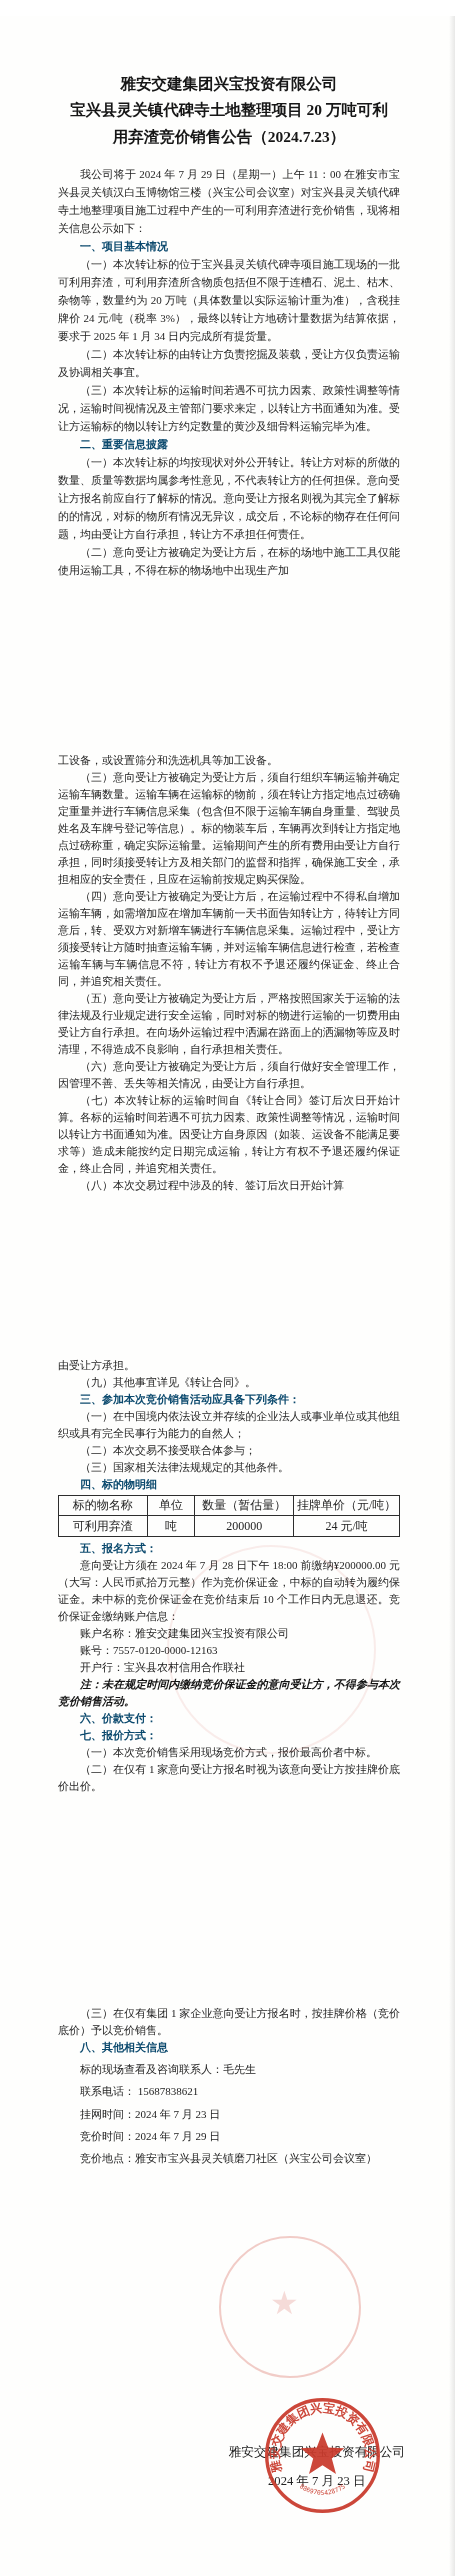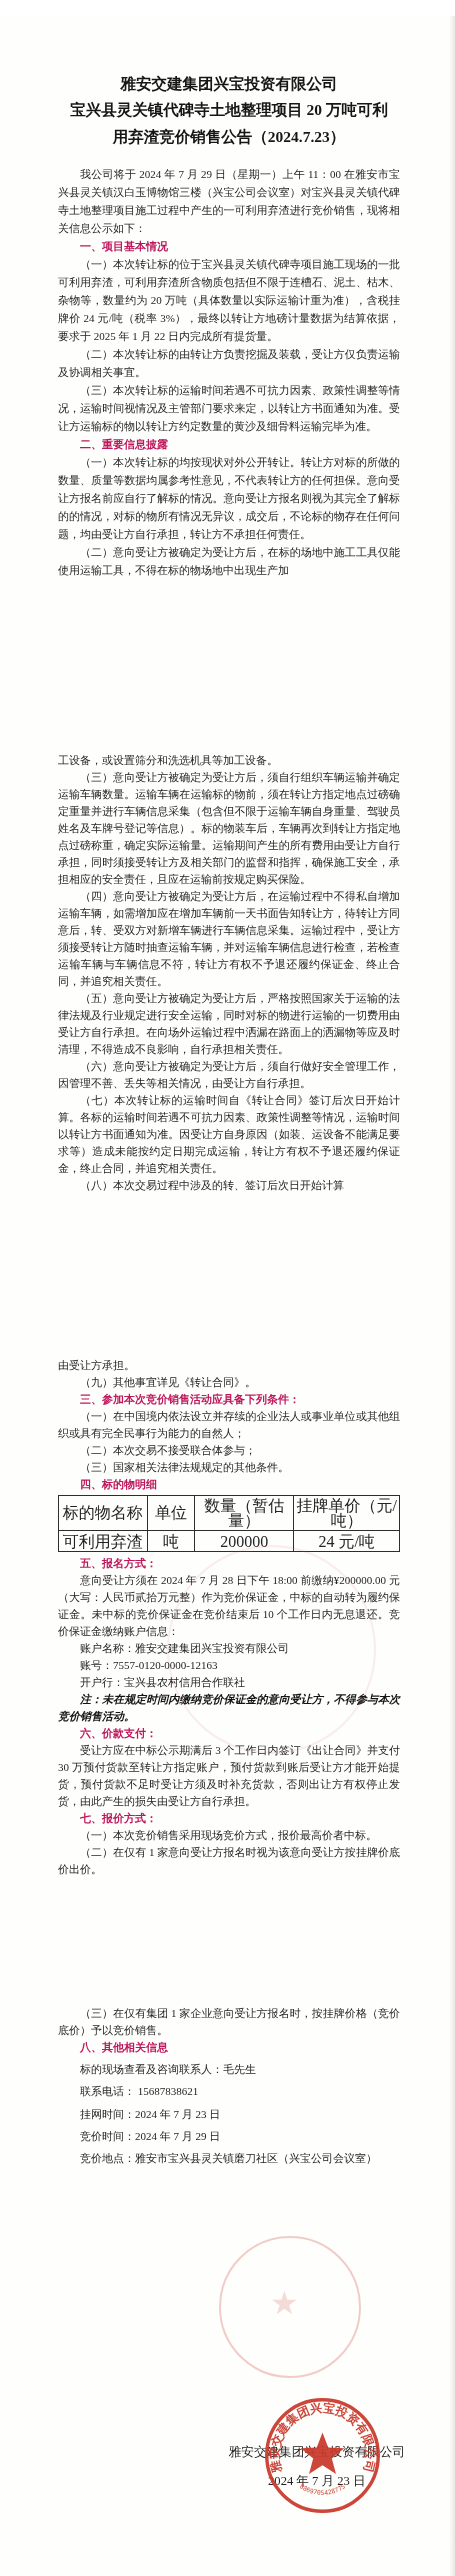--- a/index.html
+++ b/index.html
@@ -12,37 +12,37 @@
     position:absolute; top:0; right:0; width:7.5px; height:100%;
     background:linear-gradient(to right, rgba(0,0,0,0), rgba(0,0,0,0.10));
   }
   .page { position:absolute; left:58px; width:342px; }
   .page p { margin:0; font-size:11px; line-height:18px; text-align:justify; }
   .lh29 p { line-height:17px; }
   .indent { text-indent:2em; }
   .hang { text-indent:0; }
   .h {
     font-family:"Liberation Sans","DejaVu Sans",sans-serif;
-    font-weight:bold; color:#be185d; text-indent:2em;
+    font-weight:bold; color:#0c4a6e; text-indent:2em;
   }
   .title {
     margin:0 0 14.4px 0; text-align:center; font-weight:bold; color:#161616;
     font-size:15.5px; line-height:26.4px;
   }
   .title span { display:block; }
   .note {
     font-family:"Liberation Sans","DejaVu Sans",sans-serif;
     font-weight:bold; color:#141414; text-indent:2em;font-style:italic;
   }
   .acct { text-indent:2em; }
   .contact { text-indent:2em; margin-top:5.2px !important; }
   table.lots { width:100%; border-collapse:collapse; margin:1.7px 0 2.9px 0; }
   table.lots th, table.lots td {
     border:1.1px solid #2d2d2d; text-align:center; vertical-align:middle;
-    font-size:16px; font-weight:normal; padding:2.3px 1.1px; line-height:15px;
+    font-size:12px; font-weight:normal; padding:2.3px 1.1px; line-height:15px;
   }
   .signature {
     position:absolute; top:2422px; right:51px; text-align:center;
     font-size:12.6px; line-height:29px; color:#222; z-index:2;
   }
   .seal-main { position:absolute; left:261px; top:2378px; z-index:3; opacity:0.93; }
   .seal-ghost4 {
     position:absolute; left:219px; top:2220px; width:138px; height:138px;
     border:2.9px solid rgba(205,62,48,0.26); border-radius:50%; z-index:1;
   }
@@ -61,21 +61,21 @@
 <div class="sheet">
 
   <div class="page" style="top:55px;">
     <h1 class="title">
       <span>雅安交建集团兴宝投资有限公司</span>
       <span>宝兴县灵关镇代碑寺土地整理项目 20 万吨可利</span>
       <span>用弃渣竞价销售公告（2024.7.23）</span>
     </h1>
     <p class="indent">我公司将于 2024 年 7 月 29 日（星期一）上午 11：00 在雅安市宝兴县灵关镇汉白玉博物馆三楼（兴宝公司会议室）对宝兴县灵关镇代碑寺土地整理项目施工过程中产生的一可利用弃渣进行竞价销售，现将相关信息公示如下：</p>
     <p class="h">一、项目基本情况</p>
-    <p class="indent">（一）本次转让标的位于宝兴县灵关镇代碑寺项目施工现场的一批可利用弃渣，可利用弃渣所含物质包括但不限于连槽石、泥土、枯木、杂物等，数量约为 20 万吨（具体数量以实际运输计重为准），含税挂牌价 24 元/吨（税率 3%），最终以转让方地磅计量数据为结算依据，要求于 2025 年 1 月 22 日内完成所有提货量。</p>
+    <p class="indent">（一）本次转让标的位于宝兴县灵关镇代碑寺项目施工现场的一批可利用弃渣，可利用弃渣所含物质包括但不限于连槽石、泥土、枯木、杂物等，数量约为 20 万吨（具体数量以实际运输计重为准），含税挂牌价 24 元/吨（税率 3%），最终以转让方地磅计量数据为结算依据，要求于 2025 年 1 月 34 日内完成所有提货量。</p>
     <p class="indent">（二）本次转让标的由转让方负责挖掘及装载，受让方仅负责运输及协调相关事宜。</p>
     <p class="indent">（三）本次转让标的运输时间若遇不可抗力因素、政策性调整等情况，运输时间视情况及主管部门要求来定，以转让方书面通知为准。受让方运输标的物以转让方约定数量的黄沙及细骨料运输完毕为准。</p>
     <p class="h">二、重要信息披露</p>
     <p class="indent">（一）本次转让标的均按现状对外公开转让。转让方对标的所做的数量、质量等数据均属参考性意见，不代表转让方的任何担保。意向受让方报名前应自行了解标的情况。意向受让方报名则视为其完全了解标的的情况，对标的物所有情况无异议，成交后，不论标的物存在任何问题，均由受让方自行承担，转让方不承担任何责任。</p>
     <p class="indent">（二）意向受让方被确定为受让方后，在标的场地中施工工具仅能使用运输工具，不得在标的物场地中出现生产加</p>
   </div>
 
   <div class="page lh29" style="top:736px;">
     <p class="hang">工设备，或设置筛分和洗选机具等加工设备。</p>
     <p class="indent">（三）意向受让方被确定为受让方后，须自行组织车辆运输并确定运输车辆数量。运输车辆在运输标的物前，须在转让方指定地点过磅确定重量并进行车辆信息采集（包含但不限于运输车辆自身重量、驾驶员姓名及车牌号登记等信息）。标的物装车后，车辆再次到转让方指定地点过磅称重，确定实际运输量。运输期间产生的所有费用由受让方自行承担，同时须接受转让方及相关部门的监督和指挥，确保施工安全，承担相应的安全责任，且应在运输前按规定购买保险。</p>
@@ -112,21 +112,20 @@
         </tr>
       </tbody>
     </table>
     <p class="h">五、报名方式：</p>
     <p class="indent">意向受让方须在 2024 年 7 月 28 日下午 18:00 前缴纳¥200000.00 元（大写：人民币贰拾万元整）作为竞价保证金，中标的自动转为履约保证金。未中标的竞价保证金在竞价结束后 10 个工作日内无息退还。竞价保证金缴纳账户信息：</p>
     <p class="acct">账户名称：雅安交建集团兴宝投资有限公司</p>
     <p class="acct">账号：7557-0120-0000-12163</p>
     <p class="acct">开户行：宝兴县农村信用合作联社</p>
     <p class="note">注：未在规定时间内缴纳竞价保证金的意向受让方，不得参与本次竞价销售活动。</p>
     <p class="h">六、价款支付：</p>
-    <p class="indent">受让方应在中标公示期满后 3 个工作日内签订《出让合同》并支付 30 万预付货款至转让方指定账户，预付货款到账后受让方才能开始提货，预付货款不足时受让方须及时补充货款，否则出让方有权停止发货，由此产生的损失由受让方自行承担。</p>
     <p class="h">七、报价方式：</p>
     <p class="indent">（一）本次竞价销售采用现场竞价方式，报价最高价者中标。</p>
     <p class="indent">（二）在仅有 1 家意向受让方报名时视为该意向受让方按挂牌价底价出价。</p>
   </div>
 
   <div class="page lh29" style="top:1989px;">
     <p class="indent">（三）在仅有集团 1 家企业意向受让方报名时，按挂牌价格（竞价底价）予以竞价销售。</p>
     <p class="h">八、其他相关信息</p>
     <p class="contact">标的现场查看及咨询联系人：毛先生</p>
     <p class="contact">联系电话： 15687838621</p>

